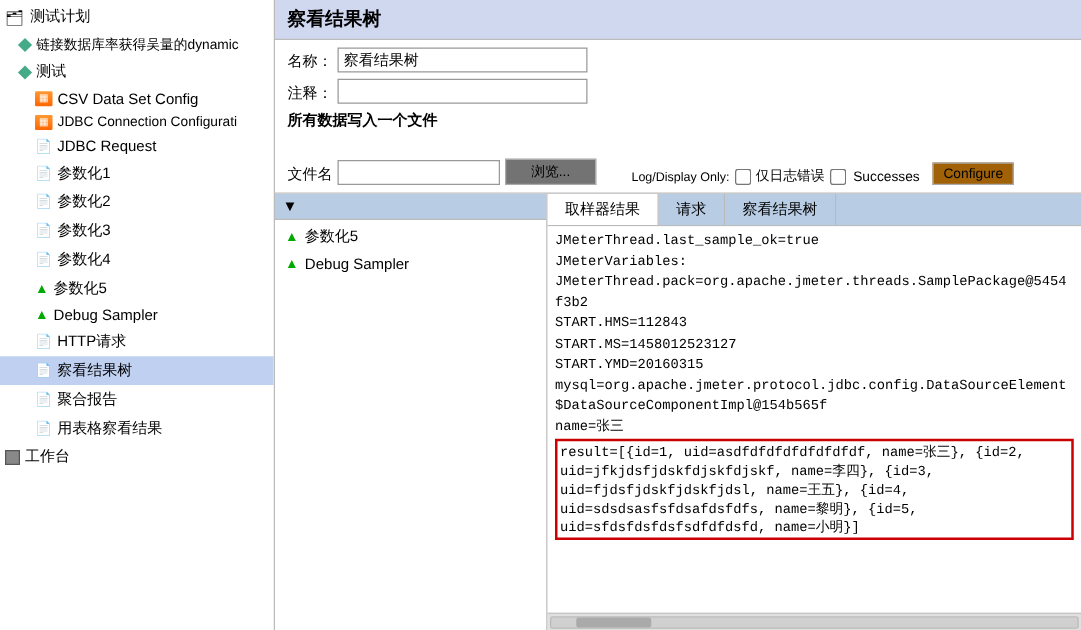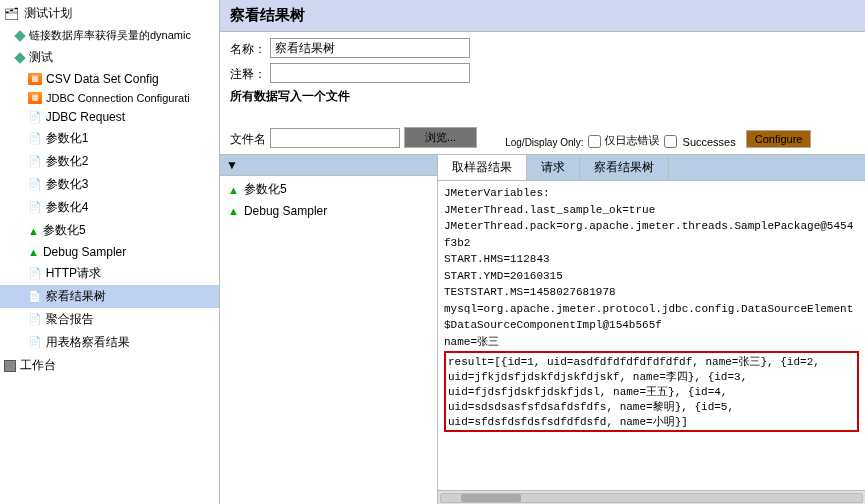--- a/index.html
+++ b/index.html
@@ -200,26 +200,26 @@
             </div>
             <div class="tab-item">
               <span>请求</span>
             </div>
             <div class="tab-item">
               <span>察看结果树</span>
             </div>
           </div>
 
           <div class="results-text-area">
+            <div class="r-line">JMeterThread.last_sample_ok=true</div>
             <div class="r-line">JMeterVariables:</div>
-            <div class="r-line">JMeterThread.last_sample_ok=true</div>
             <div class="r-line">JMeterThread.pack=org.apache.jmeter.threads.SamplePackage@5454f3b2</div>
             <div class="r-line">START.HMS=112843</div>
+            <div class="r-line">START.MS=1458012523127</div>
             <div class="r-line">START.YMD=20160315</div>
-            <div class="r-line">TESTSTART.MS=1458027681978</div>
             <div class="r-line">mysql=org.apache.jmeter.protocol.jdbc.config.DataSourceElement$DataSourceComponentImpl@154b565f</div>
             <div class="r-line">name=张三</div>
             <div class="highlight-box">result=[{id=1, uid=asdfdfdfdfdfdfdfdf, name=张三}, {id=2, uid=jfkjdsfjdskfdjskfdjskf, name=李四}, {id=3, uid=fjdsfjdskfjdskfjdsl, name=王五}, {id=4, uid=sdsdsasfsfdsafdsfdfs, name=黎明}, {id=5, uid=sfdsfdsfdsfsdfdfdsfd, name=小明}]</div>
           </div>
 
           <div class="h-scroll">
             <div class="h-scroll-track">
               <div class="h-scroll-thumb"></div>
             </div>
           </div>

